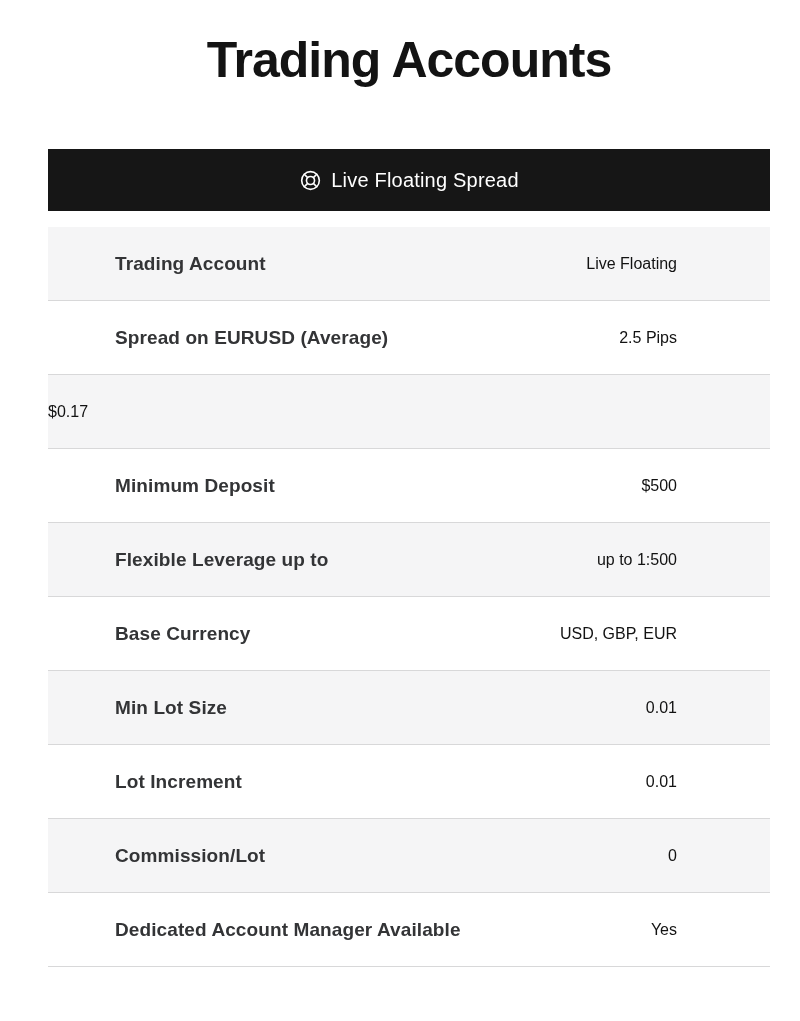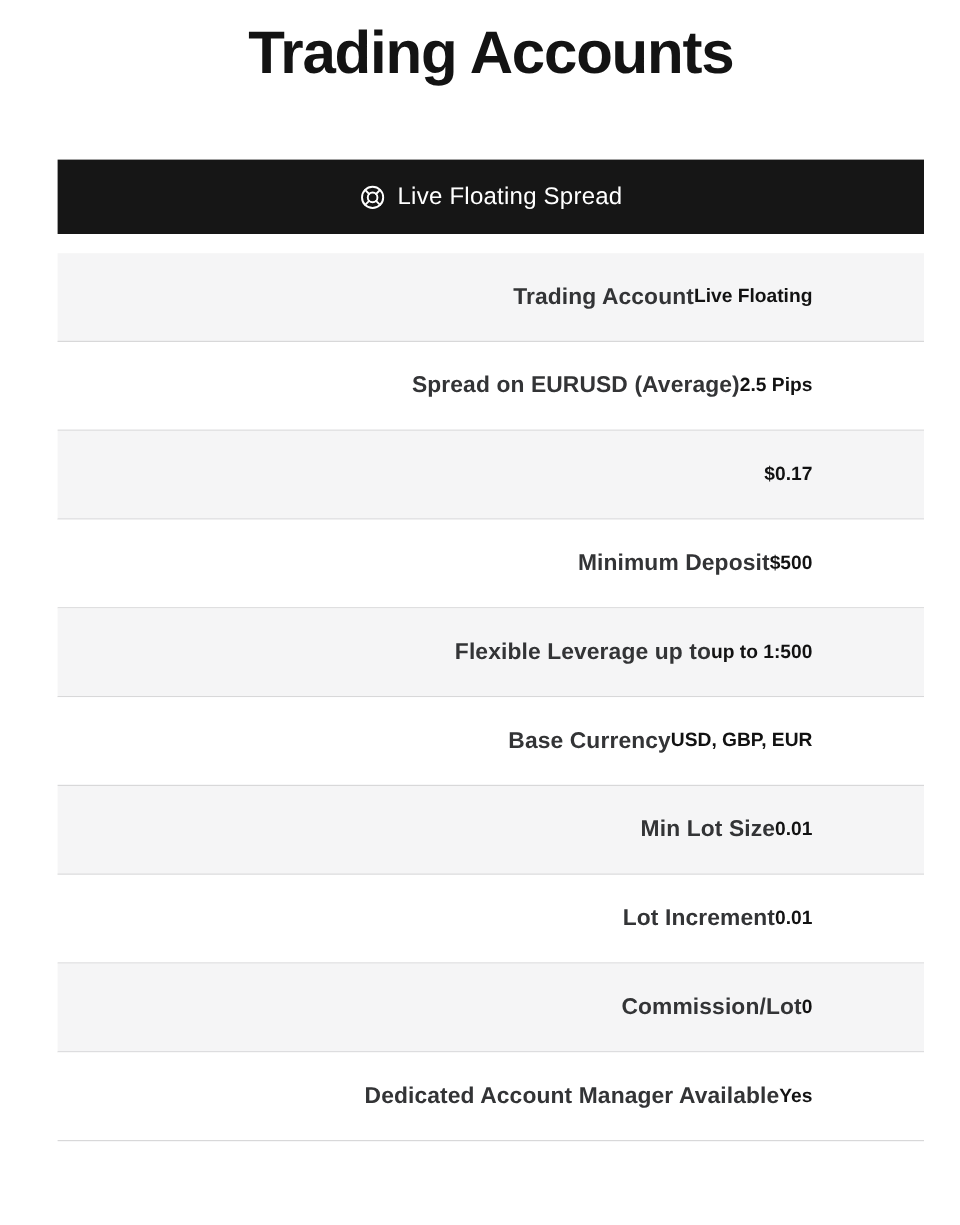--- a/index.html
+++ b/index.html
@@ -14,21 +14,21 @@
     height: 1021px;
     background: #ffffff;
     overflow: hidden;
   }
   .content {
     margin-left: 48px;
     width: 722px;
   }
   .title {
     margin: 0;
-    padding-top: 14px;
+    padding-top: 30px;
     text-align: center;
     font-size: 50px;
     line-height: 60px;
     font-weight: 700;
     letter-spacing: -1px;
     color: #131313;
   }
   .card-header {
     margin-top: 59px;
     height: 62px;
@@ -52,38 +52,38 @@
     width: 23px;
     height: 23px;
   }
   .rows {
     margin-top: 16px;
   }
   .row {
     height: 73px;
     display: flex;
     align-items: center;
-    justify-content: flex-end;
+    justify-content: space-between;
     border-bottom: 1px solid #d8d8d9;
     background: #ffffff;
   }
   .row.alt {
     background: #f5f5f6;
   }
   .row-label {
     padding-left: 67px;
     font-size: 19px;
     font-weight: 700;
     color: #333436;
     letter-spacing: 0.1px;
   }
   .row-value {
     padding-right: 93px;
     font-size: 16px;
-    font-weight: 700;
+    font-weight: 400;
     color: #121212;
     text-align: right;
     white-space: nowrap;
   }
 </style>
 </head>
 <body>
 
 <div class="page">
   <div class="content">

